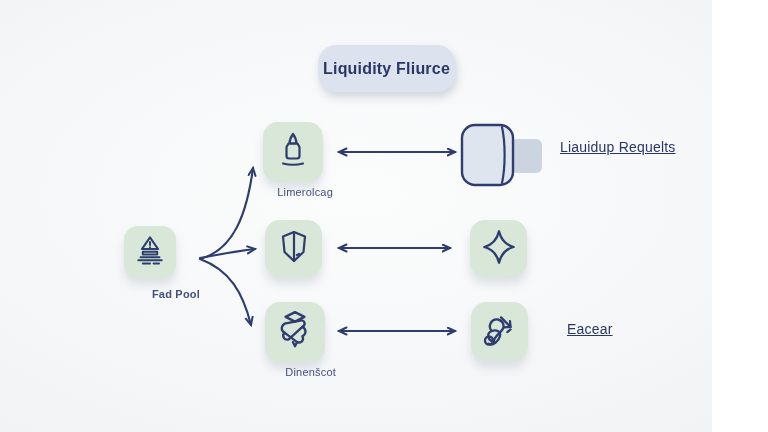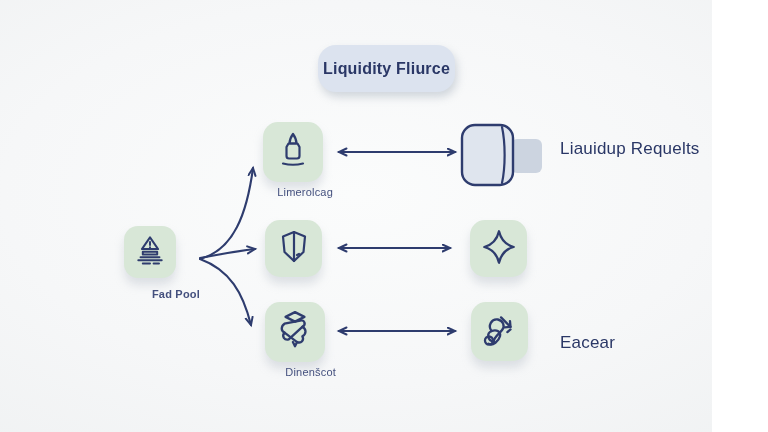--- a/index.html
+++ b/index.html
@@ -23,22 +23,22 @@
     box-shadow:0 7px 10px rgba(175,185,195,.38);
   }
   .lbl-sm{
     position:absolute;z-index:2;font-size:11px;color:#44507e;text-align:right;
     letter-spacing:.2px;
   }
   .lbl-heading{
     position:absolute;z-index:2;font-size:15px;font-weight:600;color:#2a3766;text-align:center;
   }
   .lbl-right{
-    position:absolute;z-index:2;left:560px;font-size:17px;font-weight:500;color:#2a3766;
-    letter-spacing:.2px;white-space:nowrap;
+    position:absolute;z-index:2;left:560px;font-size:14px;font-weight:500;color:#2a3766;
+    letter-spacing:.2px;white-space:nowrap;text-decoration:underline;
   }
   .card-tab{
     position:absolute;left:511px;top:139px;width:31px;height:34px;z-index:1;
     background:#ccd4e0;border-radius:6px;
   }
   .card-icon-wrap{position:absolute;left:460px;top:123px;z-index:2;}
   svg .stroke{stroke:#2e3c6e;fill:none;stroke-width:2.2;stroke-linecap:round;stroke-linejoin:round;}
 </style>
 </head>
 <body>
@@ -150,15 +150,15 @@
           <path d="M14,31 C8,30 7,23 12,21 C17,19 21,22 20,26 C19,30 13,36 9,33"></path>
           <path d="M12,21 C8,16 12,9 18,10 C23,11 25,16 22,20 C19,24 14,27 14,31"></path>
           <circle cx="9.5" cy="30" r="3.8"></circle>
           <path d="M21,8 L30,17"></path>
           <path d="M30,17 L29.5,11.5 M30,17 L24.5,17.5"></path>
           <path d="M27,22 L30,19.5"></path>
         </g>
       </svg>
     </span>
   </div>
-  <div class="lbl-right" style="top:333px;">Eacear</div>
+  <div class="lbl-right" style="top:321px;margin-left:7px;">Eacear</div>
 
 </div>
 
 </body></html>

